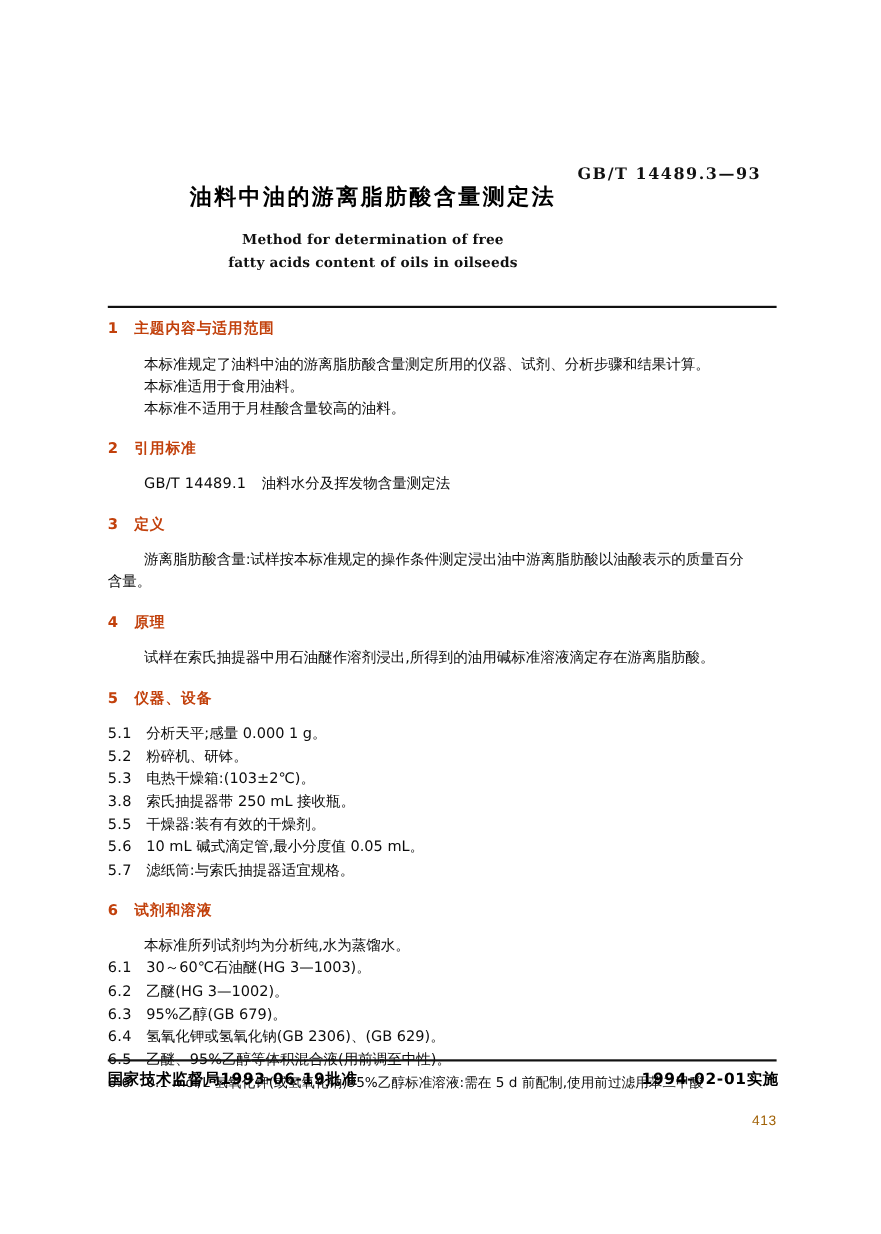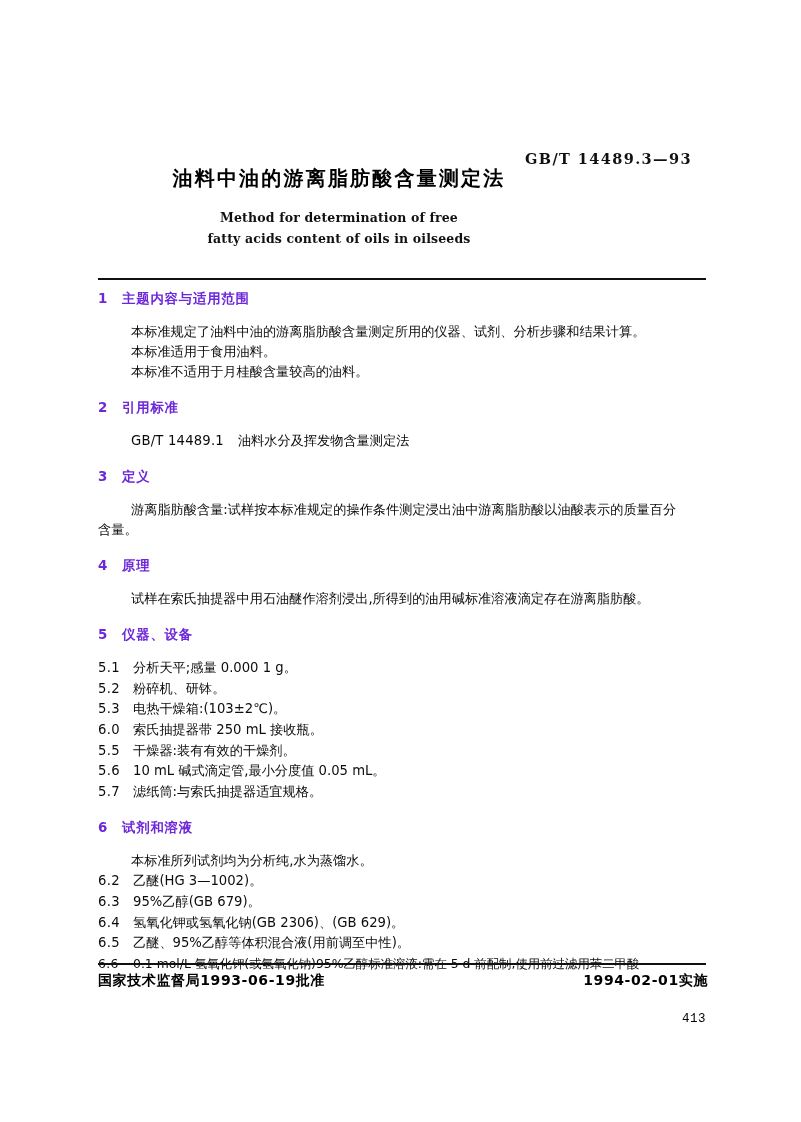--- a/index.html
+++ b/index.html
@@ -100,21 +100,21 @@
   .content {
     position: absolute;
     left: 98px;
     top: 290px;
     width: 612px;
   }
 
   .sec-head {
     font-weight: bold;
     font-size: 13.4px;
-    color: #6d28d9;
+    color: #c2410c;
     margin: 0;
     padding: 0;
     white-space: nowrap;
   }
   .sec-head .num {
     display: inline-block;
     width: 24px;
   }
   .sec-head .txt { letter-spacing: 0.8px; }
 
@@ -169,23 +169,23 @@
     letter-spacing: 0.6px;
     color: #000;
     white-space: nowrap;
   }
   .page-no {
     position: absolute;
     left: 0;
     top: 1012px;
     width: 706px;
     text-align: right;
-    font-family: Liberation Mono, monospace;
+    font-family: Liberation Sans, sans-serif;
     font-size: 12.5px;
-    color: #000000;
+    color: #a16207;
     letter-spacing: 0.5px;
   }
 </style>
 </head>
 <body>
 
 <div class="page">
 
   <div class="masthead">
     <div class="std-no">GB/T  14489.3—93</div>
@@ -245,40 +245,43 @@
     <p class="item">
       <span class="num">5.1</span><span class="txt">分析天平;感量 0.000 1 g。</span>
     </p>
     <p class="item">
       <span class="num">5.2</span><span class="txt">粉碎机、研钵。</span>
     </p>
     <p class="item">
       <span class="num">5.3</span><span class="txt">电热干燥箱:(103±2℃)。</span>
     </p>
     <p class="item">
-      <span class="num">6.0</span><span class="txt">索氏抽提器带 250 mL 接收瓶。</span>
+      <span class="num">3.8</span><span class="txt">索氏抽提器带 250 mL 接收瓶。</span>
     </p>
     <p class="item">
       <span class="num">5.5</span><span class="txt">干燥器:装有有效的干燥剂。</span>
     </p>
     <p class="item">
       <span class="num">5.6</span><span class="txt">10 mL 碱式滴定管,最小分度值 0.05 mL。</span>
     </p>
     <p class="item">
       <span class="num">5.7</span><span class="txt">滤纸筒:与索氏抽提器适宜规格。</span>
     </p>
 
     <div class="gap-lg"></div>
 
     <div class="sec-head">
       <span class="num">6</span><span class="txt">试剂和溶液</span>
     </div>
     <div class="gap-md"></div>
     <p class="para">本标准所列试剂均为分析纯,水为蒸馏水。</p>
 
+    <p class="item">
+      <span class="num">6.1</span><span class="txt">30～60℃石油醚(HG 3—1003)。</span>
+    </p>
     <p class="item">
       <span class="num">6.2</span><span class="txt">乙醚(HG 3—1002)。</span>
     </p>
     <p class="item">
       <span class="num">6.3</span><span class="txt">95%乙醇(GB 679)。</span>
     </p>
     <p class="item">
       <span class="num">6.4</span><span class="txt">氢氧化钾或氢氧化钠(GB 2306)、(GB 629)。</span>
     </p>
     <p class="item">

